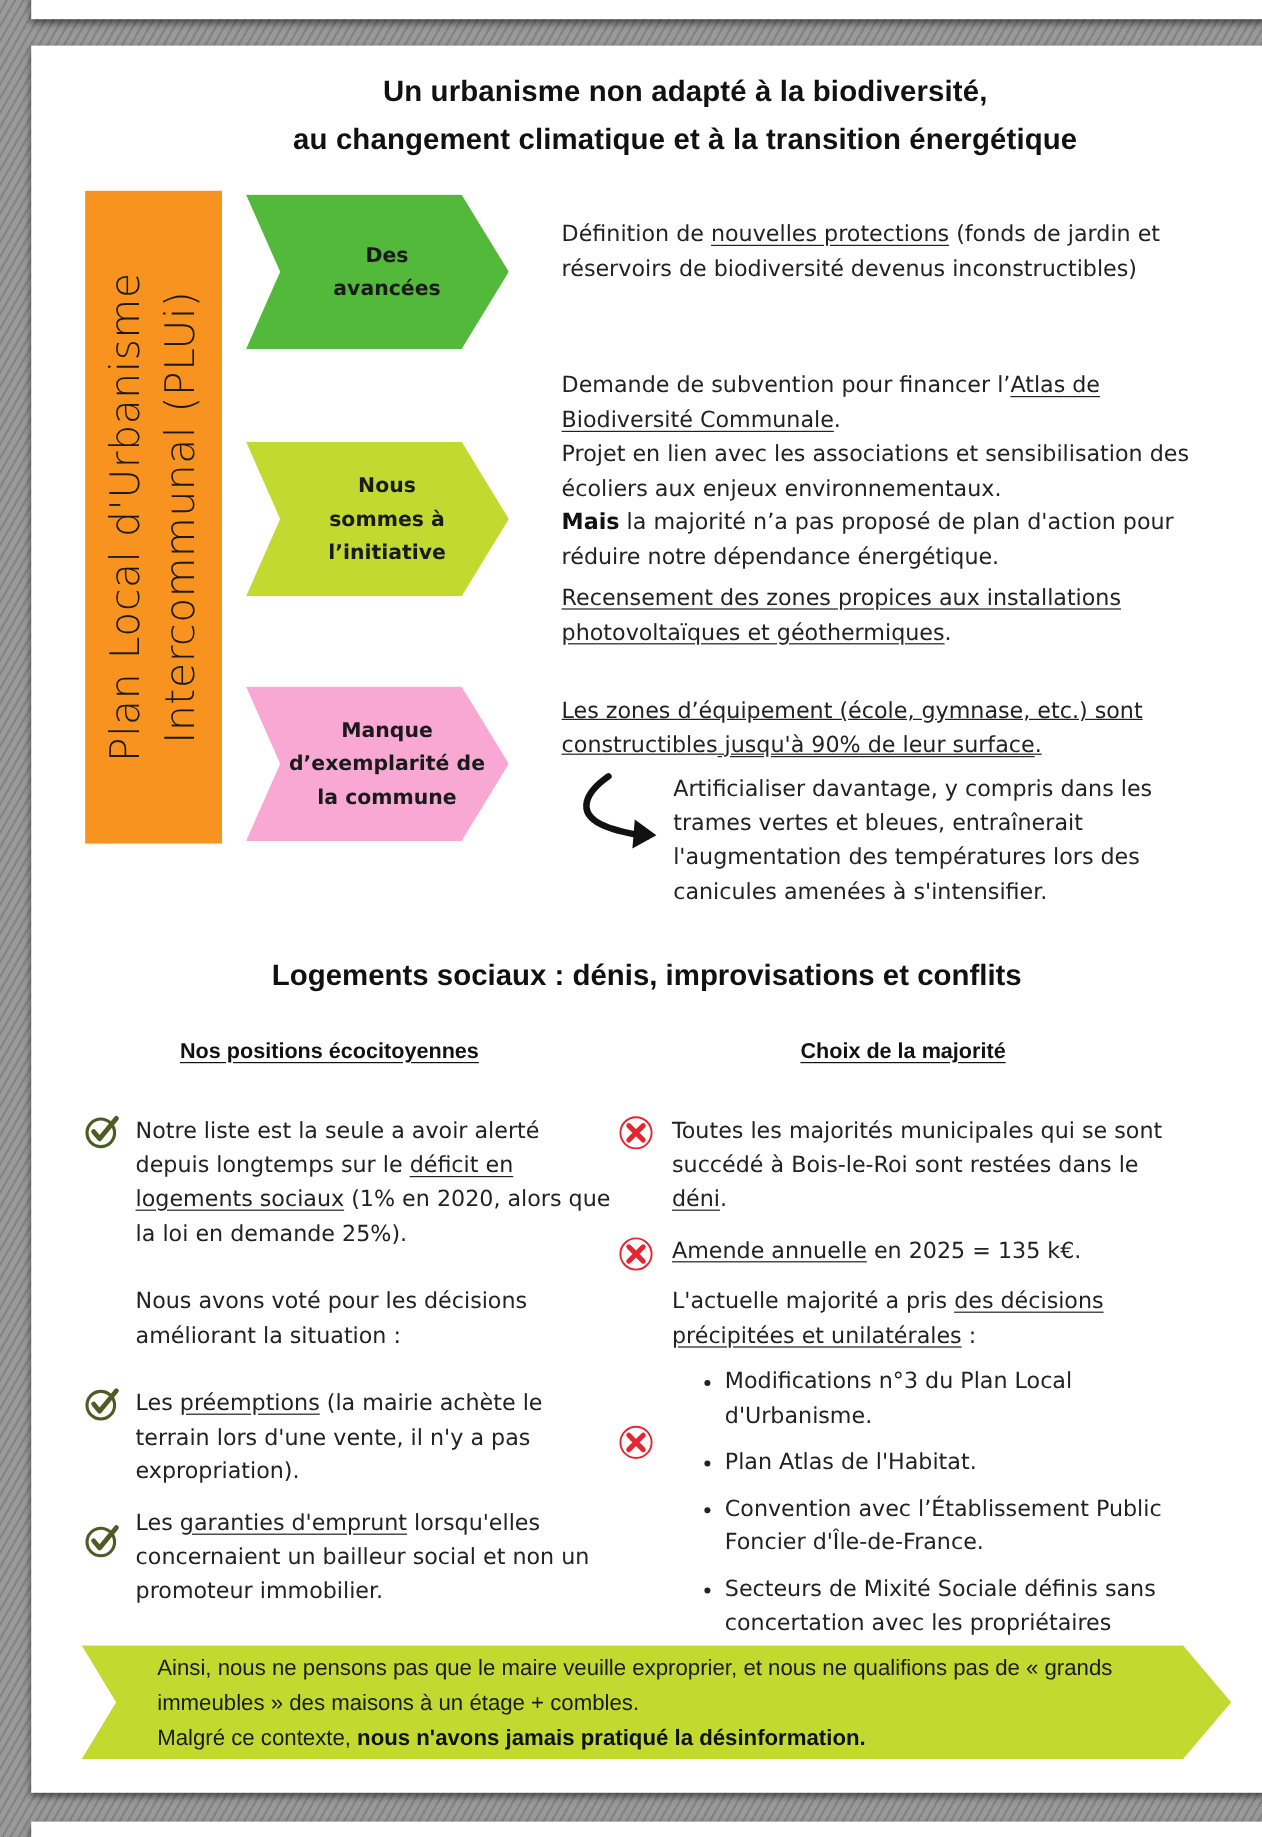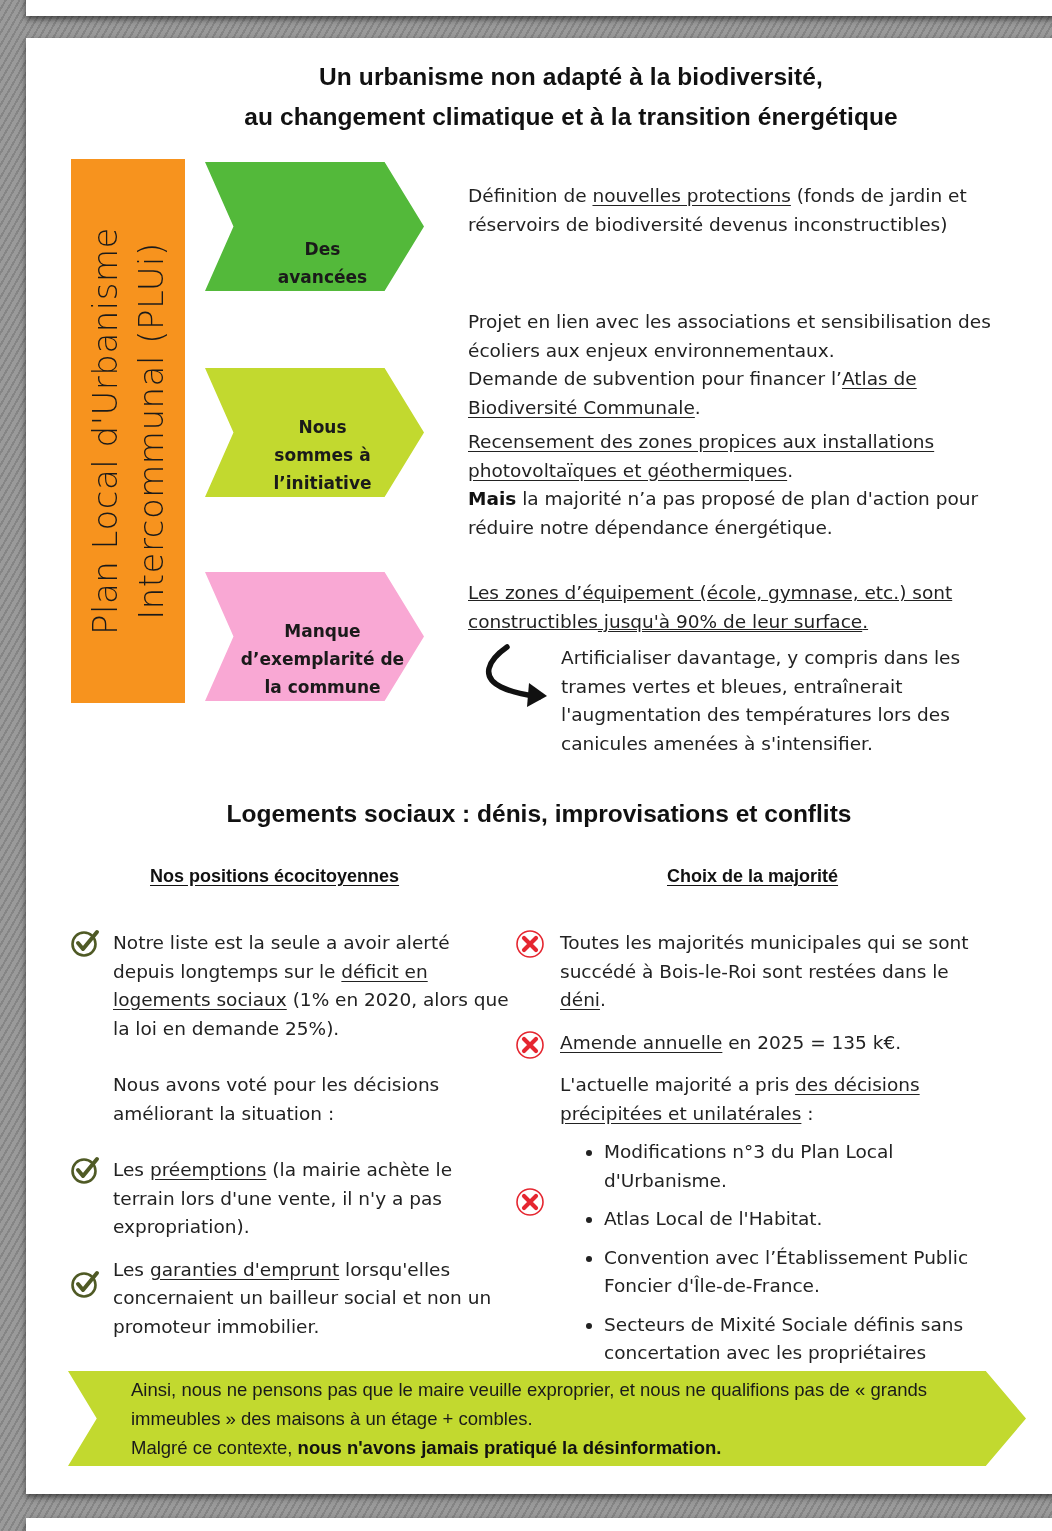--- a/index.html
+++ b/index.html
@@ -34,21 +34,21 @@
     position: absolute; left: 57px; top: 272px; width: 544px; height: 114px;
     transform: translate(-50%, -50%) rotate(-90deg);
     display: flex; flex-direction: column; justify-content: center; align-items: center;
     font-family: "DejaVu Sans", sans-serif; font-size: 34px; line-height: 46px; color: #1a1a1a; font-weight: 300;
     white-space: nowrap; letter-spacing: 0.5px;
   }
 
   .chevron {
     position: absolute; left: 205px; width: 219px; height: 129px;
     clip-path: polygon(0 0, 82% 0, 100% 50%, 82% 100%, 0 100%, 13% 50%);
-    display: flex; align-items: flex-end; justify-content: center; text-align: center;
+    display: flex; align-items: center; justify-content: center; text-align: center;
     font-family: "DejaVu Sans", sans-serif; font-weight: bold; font-size: 17px; line-height: 28px; color: #1a1a1a;
     padding-left: 16px; box-sizing: border-box;
   }
   #chev-1 { top: 162px; background: #53b93a; }
   #chev-2 { top: 368px; background: #c2d92f; }
   #chev-3 { top: 572px; background: #f9a8d4; }
 
   .body-text {
     position: absolute; font-family: "DejaVu Sans", sans-serif; font-size: 18.5px; line-height: 28.5px; color: #222;
   }
@@ -114,24 +114,24 @@
   </div>
 <div class="chevron" id="chev-3">
     <span style="width:170px">Manque d’exemplarité de la commune</span>
   </div>
 
 <div class="body-text" id="blk-1">
   <span>Définition de </span><span class="u">nouvelles protections</span><span> (fonds de jardin et réservoirs de biodiversité devenus inconstructibles)</span>
 </div>
 
 <div class="body-text" id="blk-2">
+  <p><span>Demande de subvention pour financer l’</span><span class="u">Atlas de Biodiversité Communale</span><span>.</span></p>
   <p>Projet en lien avec les associations et sensibilisation des écoliers aux enjeux environnementaux.</p>
-  <p><span>Demande de subvention pour financer l’</span><span class="u">Atlas de Biodiversité Communale</span><span>.</span></p>
+  <p><span class="b">Mais</span><span> la majorité n’a pas proposé de plan d'action pour réduire notre dépendance énergétique.</span></p>
   <p style="margin-top:6px"><span class="u">Recensement des zones propices aux installations photovoltaïques et géothermiques</span><span>.</span></p>
-  <p><span class="b">Mais</span><span> la majorité n’a pas proposé de plan d'action pour réduire notre dépendance énergétique.</span></p>
 </div>
 
 <div class="body-text" id="blk-3">
   <span>Les zones d’équipement (école, gymnase, etc.) sont constructibles</span><span class="u"> jusqu'à 90% de leur surface</span><span>.</span>
 </div>
 
 <svg id="arrow-icon" viewBox="0 0 76 68">
   <path d="M28 4 C 8 18, 2 34, 22 44 C 34 50, 48 52, 60 54" fill="none" stroke="#111" stroke-width="5.5" stroke-linecap="round"></path>
   <path d="M50 40 L 68 53 L 48 64 Z" fill="#111"></path>
 </svg>
@@ -174,21 +174,21 @@
   <circle cx="15" cy="15" r="13" fill="#fff" stroke="#e52630" stroke-width="1.6"></circle>
   <path d="M9 9 L 21 21 M21 9 L 9 21" stroke="#e52630" stroke-width="4.2" stroke-linecap="round"></path>
 </svg>
 
 <div id="rcol-text">
   <p><span>Toutes les majorités municipales qui se sont succédé à Bois-le-Roi sont restées dans le </span><span class="u">déni</span><span>.</span></p>
   <p style="margin-top:14px"><span class="u">Amende annuelle</span><span> en 2025 = 135 k€.</span></p>
   <p style="margin-top:14px"><span>L'actuelle majorité a pris </span><span class="u">des décisions précipitées et unilatérales</span><span> :</span></p>
   <ul>
     <li>Modifications n°3 du Plan Local d'Urbanisme.</li>
-    <li>Atlas Local de l'Habitat.</li>
+    <li>Plan Atlas de l'Habitat.</li>
     <li>Convention avec l’Établissement Public Foncier d'Île-de-France.</li>
     <li>Secteurs de Mixité Sociale définis sans concertation avec les propriétaires concernés.</li>
   </ul>
 </div>
 
 <div id="banner"></div>
 <div id="banner-text">
   <p>Ainsi, nous ne pensons pas que le maire veuille exproprier, et nous ne qualifions pas de « grands immeubles » des maisons à un étage + combles.</p>
   <p><span>Malgré ce contexte, </span><span class="b">nous n'avons jamais pratiqué la désinformation.</span></p>
 </div>

